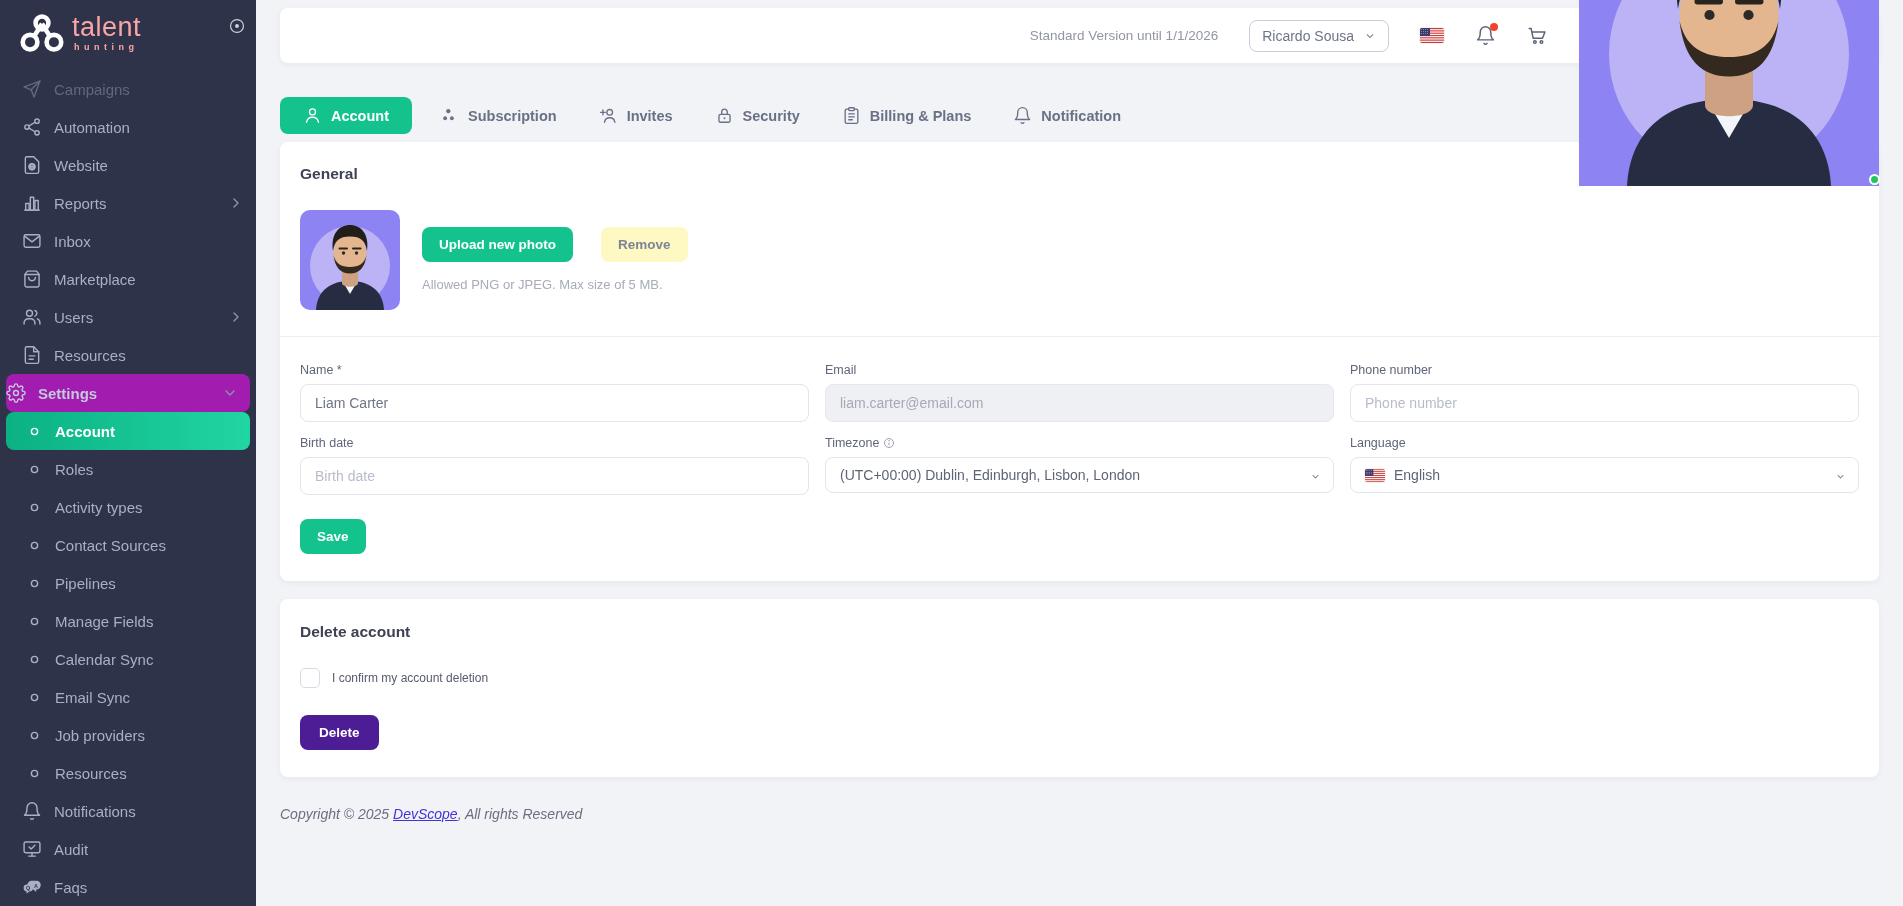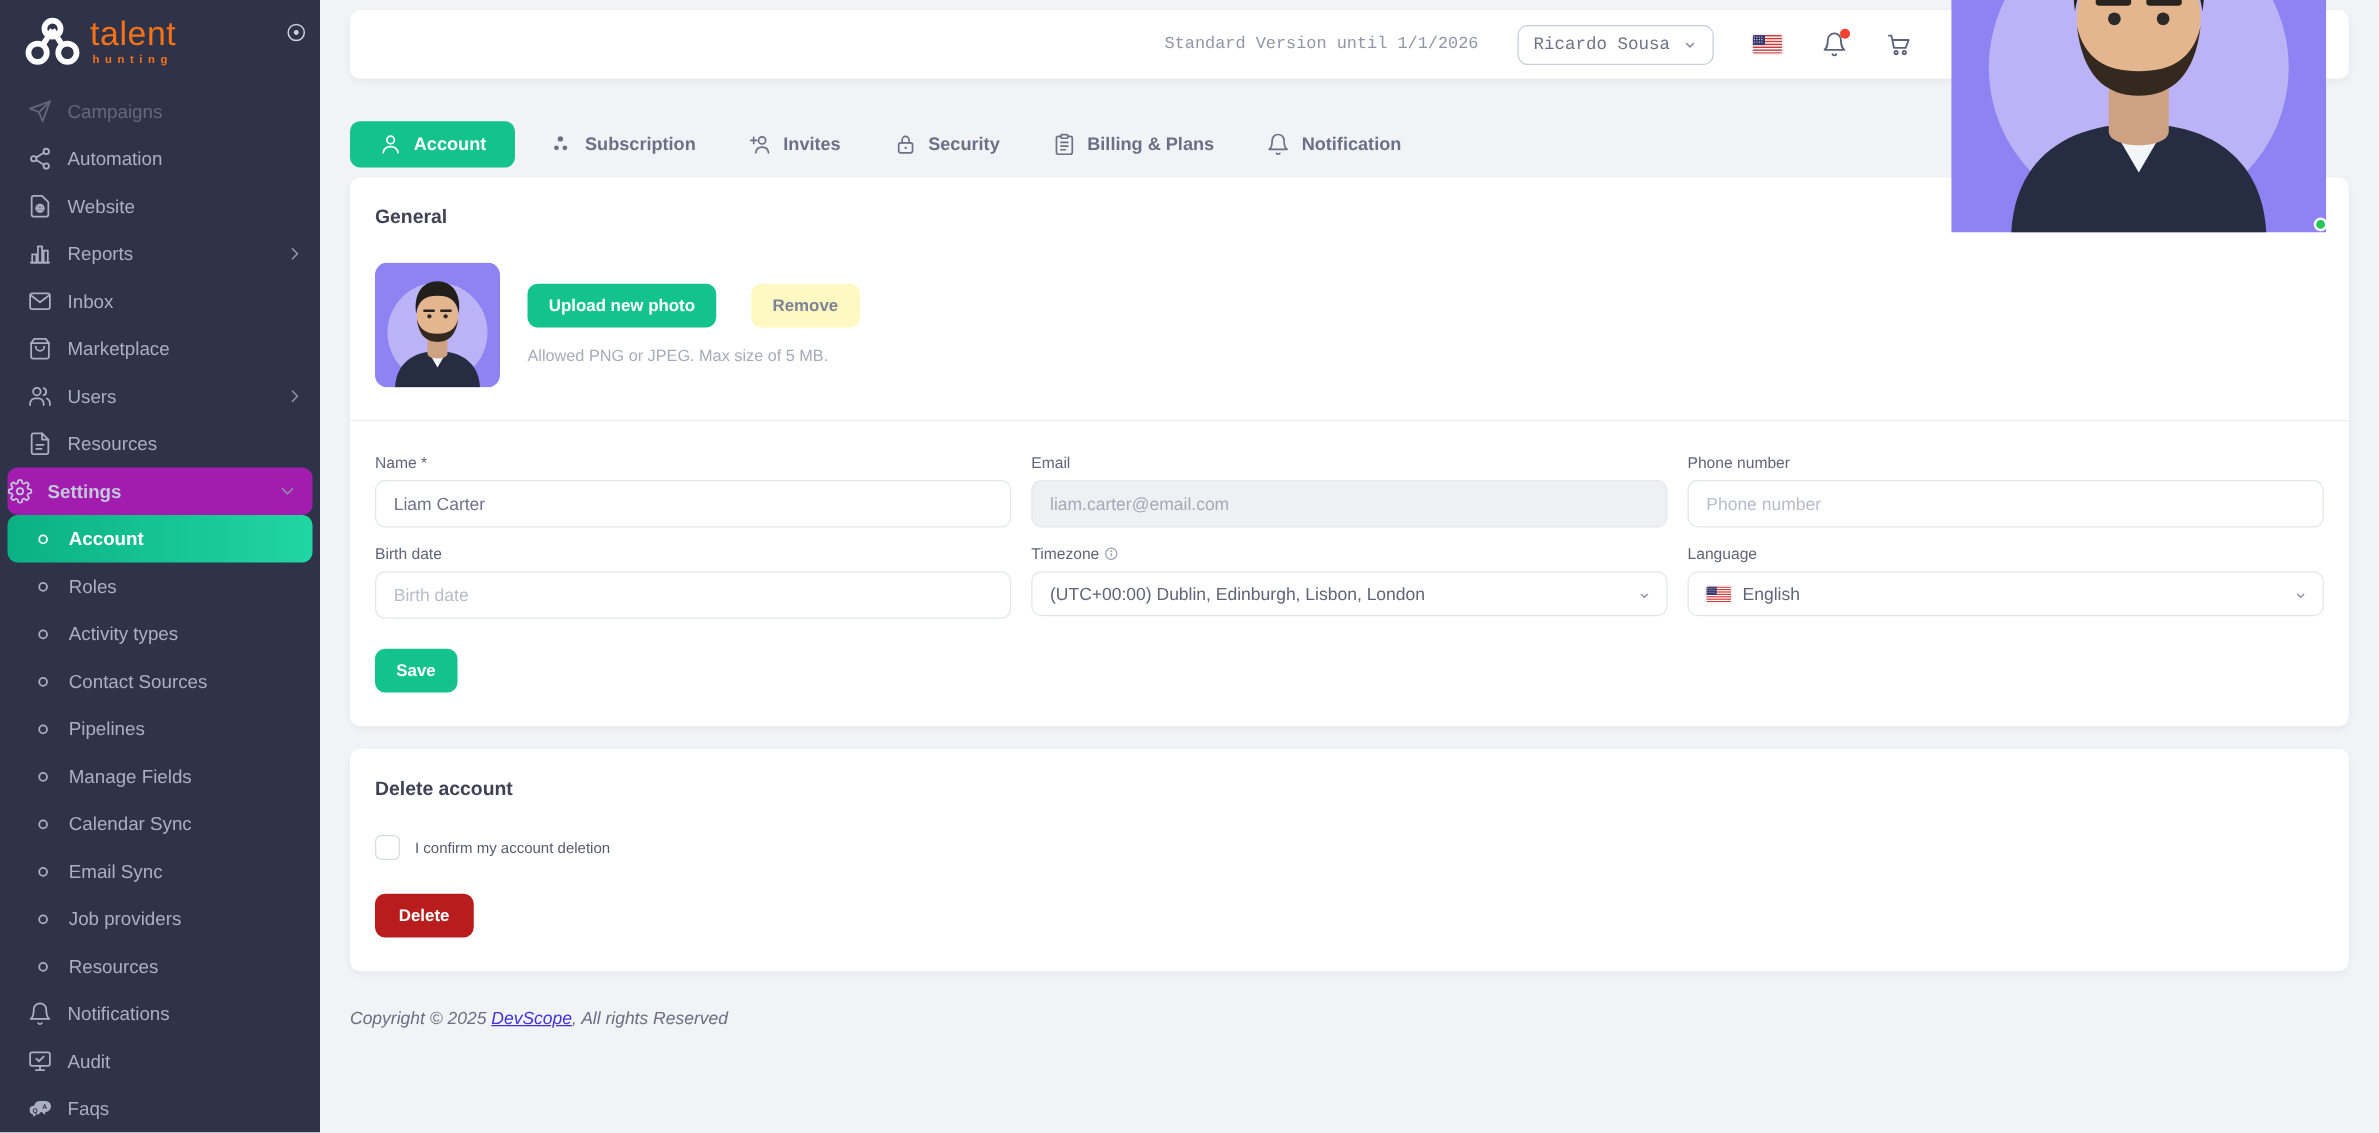--- a/index.html
+++ b/index.html
@@ -13,21 +13,21 @@
   }
   svg { display:block; }
 
   
   .sidebar {
     position:absolute; left:0; top:0; bottom:0; width:256px;
     background:#2e3349; z-index:5;
   }
   .logo-row { display:flex; align-items:center; padding:12px 14px 4px 20px; position:relative; height:58px; }
   .logo-mark { width:44px; height:44px; color:#ffffff; flex:none; }
-  .logo-text { margin-left:8px; color:#f97316; }
+  .logo-text { margin-left:8px; color:#fca5a5; }
   .logo-title { font-size:27px; font-weight:400; letter-spacing:.5px; line-height:27px; }
   .logo-sub { font-size:9px; font-weight:700; letter-spacing:4.5px; margin-top:1px; margin-left:2px; }
   .collapse-btn { position:absolute; right:10px; top:17px; width:18px; height:18px; color:#cdd1df; cursor:pointer; }
   .collapse-btn svg { width:100%; height:100%; }
 
   .nav { padding-top:12px; }
   .nav-item {
     height:38px; display:flex; align-items:center; gap:12px;
     padding:0 12px 0 22px; color:#a9afc4; font-size:15px; cursor:pointer;
   }
@@ -45,21 +45,21 @@
   .nav-chev { margin-left:auto; width:16px; height:16px; color:#8d93ab; }
   .nav-chev svg { width:100%; height:100%; }
 
   
   .main { margin-left:256px; padding:8px 24px 0 24px; height:906px; position:relative; }
 
   .topbar {
     height:55px; background:#fff; border-radius:8px;
     box-shadow:0 2px 6px rgba(44,48,74,.05);
     display:flex; align-items:center; justify-content:flex-end;
-    padding:0 18px; gap:31px;font-family:Liberation Mono, monospace;
+    padding:0 0; gap:31px;
   }
   .version-text { font-size:13.5px; color:#9196a6; }
   .user-dropdown {
     display:flex; align-items:center; gap:10px;
     border:1px solid #c9cdda; border-radius:8px;
     padding:7px 12px; color:#6f7489; font-size:14px; font-weight:500; cursor:pointer;
   }
   .caret-icon { width:12px; height:12px; color:#8a8fa1; }
   .caret-icon svg { width:100%; height:100%; }
   .flag { width:24px; height:15px; border-radius:2px; overflow:hidden; box-shadow:0 0 0 1px rgba(0,0,0,.05); cursor:pointer; }
@@ -88,21 +88,21 @@
   .card-general { padding:23px 20px 27px 20px; }
   .section-title { font-size:15.5px; font-weight:700; color:#3f4254; }
 
   .photo-row { display:flex; margin-top:27px; }
   .profile-photo { width:100px; height:100px; border-radius:10px; overflow:hidden; flex:none; }
   .profile-photo svg { width:100%; height:100%; }
   .photo-actions { margin-left:22px; padding-top:17px; }
   .btn { border:none; border-radius:8px; font-family:inherit; font-size:13.5px; font-weight:700; cursor:pointer; }
   .btn-green { background:#13c28c; color:#fff; padding:10px 17px; }
   .btn-gray  { background:#fef9c3; color:#7e8496; padding:10px 17px; font-weight:600; }
-  .btn-red   { background:#b91c1c; color:#fff; padding:10px 19px; }
+  .btn-red   { background:#4c1d95; color:#fff; padding:10px 19px; }
   .photo-btn-row { display:flex; gap:28px; }
   .photo-hint { margin-top:15px; font-size:13px; color:#a7abba; }
 
   .divider { height:1px; background:#ebedf3; margin:26px -20px 0 -20px; }
 
   .form-grid {
     margin-top:26px;
     display:grid; grid-template-columns:1fr 1fr 1fr;
     column-gap:16px; row-gap:14px;
   }

